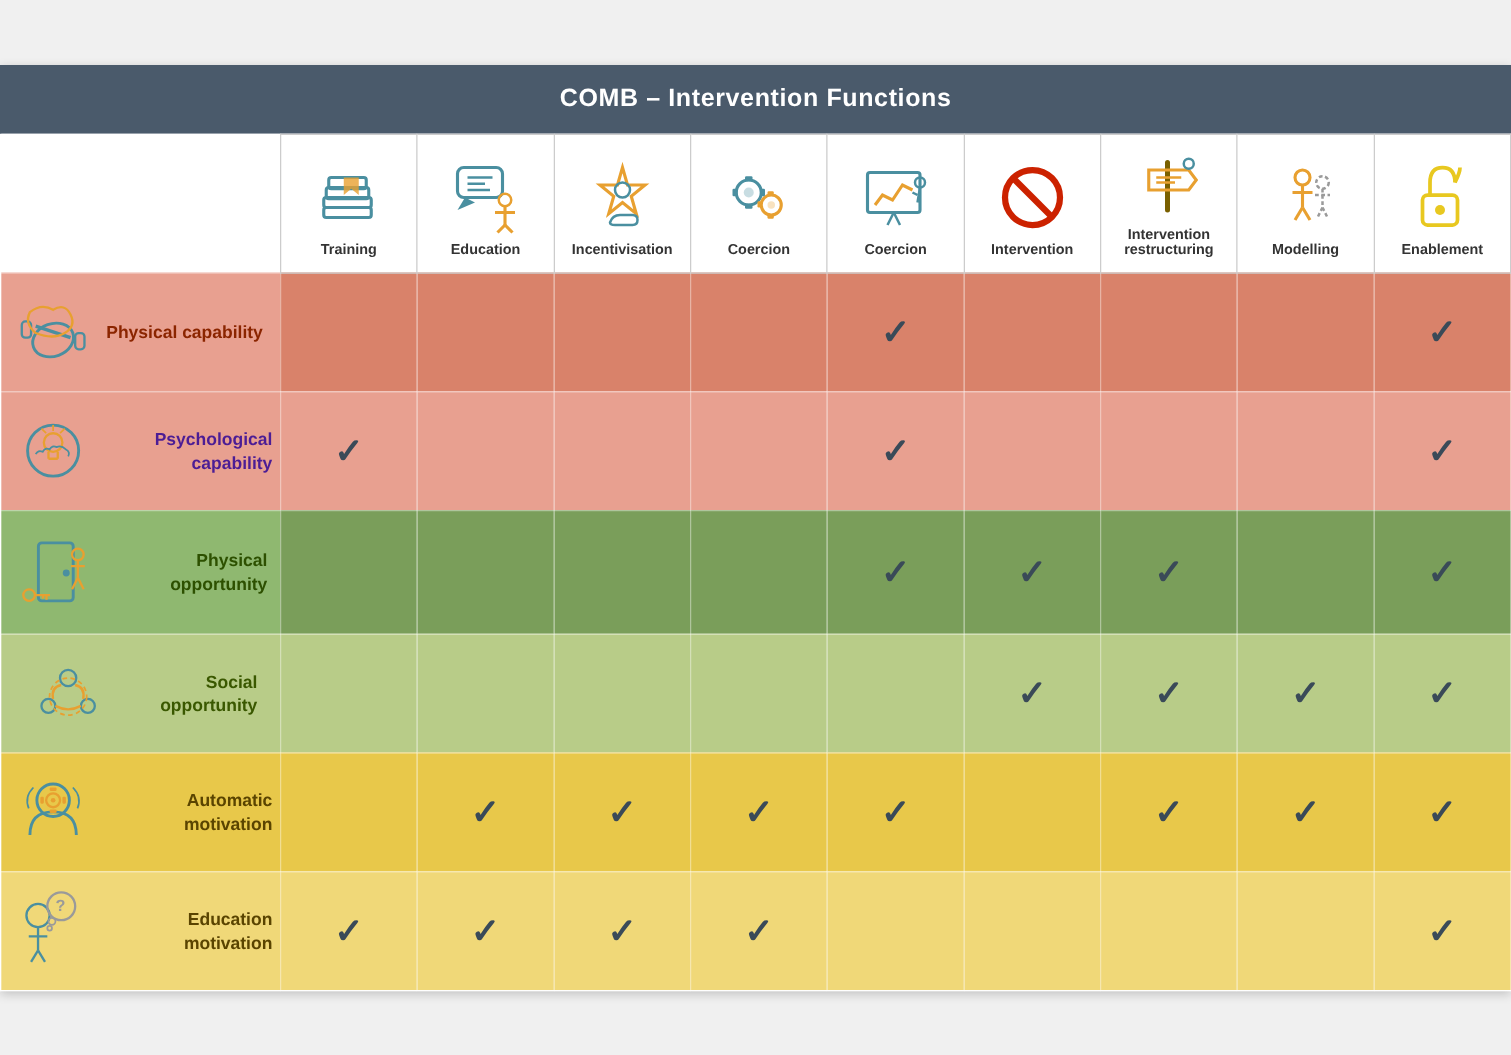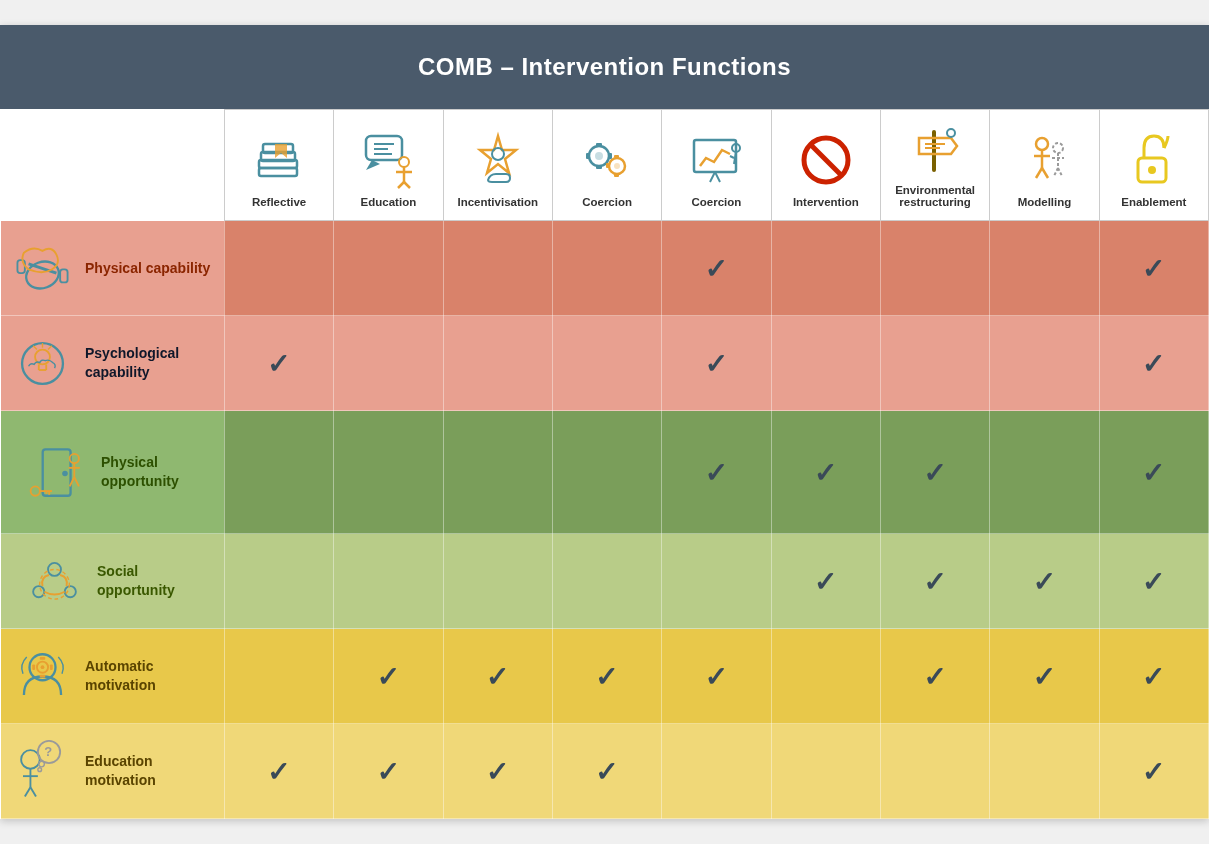--- a/index.html
+++ b/index.html
@@ -13,22 +13,22 @@
     }
     .container {
       width: 1209px;
       background: white;
       box-shadow: 0 2px 8px rgba(0,0,0,0.2);
     }
     .title-bar {
       background: #4a5a6b;
       color: white;
       text-align: center;
-      padding: 28px;
-      font-size: 24px;
+      padding: 16px;
+      font-size: 20px;
       font-weight: bold;
       letter-spacing: 0.5px;
     }
     .table-wrapper {
       width: 100%;
     }
     table {
       width: 100%;
       border-collapse: collapse;
     }
@@ -43,21 +43,21 @@
       color: #333;
       border: 1px solid #ccc;
     }
     .header-row th:first-child {
       border: none;
       background: white;
     }
     
     td {
       border: 1px solid rgba(255,255,255,0.5);
-      text-align: left;
+      text-align: right;
       vertical-align: middle;
       font-size: 24px;
       color: #4a5a6b;
     }
     .header-icon-svg {
       width: 60px;
       height: 60px;
       display: block;
       margin: 0 auto 6px;
     }
@@ -90,21 +90,21 @@
               <svg viewBox="0 0 60 60" xmlns="http://www.w3.org/2000/svg" width="60" height="60">
 
                 <rect x="10" y="30" width="38" height="8" rx="2" fill="none" stroke="#4a8fa0" stroke-width="2.5"></rect>
                 <rect x="12" y="22" width="34" height="9" rx="2" fill="none" stroke="#4a8fa0" stroke-width="2.5"></rect>
                 <rect x="14" y="14" width="30" height="9" rx="2" fill="none" stroke="#4a8fa0" stroke-width="2.5"></rect>
                 <rect x="10" y="38" width="38" height="8" rx="2" fill="none" stroke="#4a8fa0" stroke-width="2.5"></rect>
 
                 <polygon points="38,14 38,28 32,23 26,28 26,14" fill="#e8a030" opacity="0.8"></polygon>
               </svg>
             </span>
-            <span>Reflective</span>
+            <span>Training</span>
           </th>
 
           <th class="data-col">
             <span class="header-icon-svg">
               <svg viewBox="0 0 60 60" xmlns="http://www.w3.org/2000/svg" width="60" height="60">
 
                 <rect x="8" y="6" width="36" height="24" rx="5" fill="none" stroke="#4a8fa0" stroke-width="2.5"></rect>
                 <line x1="16" y1="14" x2="36" y2="14" stroke="#4a8fa0" stroke-width="2"></line>
                 <line x1="16" y1="19" x2="30" y2="19" stroke="#4a8fa0" stroke-width="2"></line>
                 <line x1="16" y1="24" x2="34" y2="24" stroke="#4a8fa0" stroke-width="2"></line>
@@ -186,21 +186,21 @@
             <span class="header-icon-svg">
               <svg viewBox="0 0 60 60" xmlns="http://www.w3.org/2000/svg" width="60" height="60">
 
                 <rect x="27" y="12" width="4" height="42" rx="2" fill="#7a6000"></rect>
                 <polygon points="14,20 46,20 52,28 46,36 14,36" fill="none" stroke="#e8a030" stroke-width="2.5"></polygon>
                 <line x1="20" y1="26" x2="40" y2="26" stroke="#e8a030" stroke-width="2"></line>
                 <line x1="20" y1="30" x2="35" y2="30" stroke="#e8a030" stroke-width="2"></line>
                 <circle cx="46" cy="15" r="4" fill="none" stroke="#4a8fa0" stroke-width="2"></circle>
               </svg>
             </span>
-            <span>Environmental restructuring</span>
+            <span>Intervention restructuring</span>
           </th>
 
           <th class="data-col">
             <span class="header-icon-svg">
               <svg viewBox="0 0 60 60" xmlns="http://www.w3.org/2000/svg" width="60" height="60">
 
                 <circle cx="28" cy="14" r="6" fill="none" stroke="#e8a030" stroke-width="2.5"></circle>
                 <line x1="28" y1="20" x2="28" y2="38" stroke="#e8a030" stroke-width="2.5"></line>
                 <line x1="20" y1="26" x2="36" y2="26" stroke="#e8a030" stroke-width="2.5"></line>
                 <line x1="28" y1="38" x2="22" y2="48" stroke="#e8a030" stroke-width="2.5"></line>
@@ -272,35 +272,35 @@
     <line x1="39" y1="36" x2="39" y2="42" stroke="#e8a030" stroke-width="2"></line>
     <line x1="31" y1="42" x2="39" y2="42" stroke="#e8a030" stroke-width="2"></line>
 
     <path d="M20,38 Q22,34 26,36 Q28,32 32,34 Q34,30 38,32 Q42,30 46,34 Q50,36 48,40" fill="none" stroke="#4a8fa0" stroke-width="1.5"></path>
 
     <line x1="35" y1="18" x2="35" y2="13" stroke="#e8a030" stroke-width="1.5"></line>
     <line x1="41" y1="20" x2="45" y2="16" stroke="#e8a030" stroke-width="1.5"></line>
     <line x1="29" y1="20" x2="25" y2="16" stroke="#e8a030" stroke-width="1.5"></line>
   </svg>
                 </span>
-                <span style="font-weight: bold; font-size: 14px; color: #0f172a; line-height: 1.35;">Psychological capability</span>
+                <span style="font-weight: bold; font-size: 14px; color: #4c1d95; line-height: 1.35;">Psychological capability</span>
               </div>
             </td>
             <td style="background: rgb(232, 160, 144); border: 1px solid rgba(255, 255, 255, 0.4); text-align: center; vertical-align: middle; min-height: 90px; height: 95px;"><span style="font-size: 28px; font-weight: bold; color: rgb(58, 74, 88);">✓</span></td>
             <td style="background: rgb(232, 160, 144); border: 1px solid rgba(255, 255, 255, 0.4); text-align: center; vertical-align: middle; min-height: 90px; height: 95px;"></td>
             <td style="background: rgb(232, 160, 144); border: 1px solid rgba(255, 255, 255, 0.4); text-align: center; vertical-align: middle; min-height: 90px; height: 95px;"></td>
             <td style="background: rgb(232, 160, 144); border: 1px solid rgba(255, 255, 255, 0.4); text-align: center; vertical-align: middle; min-height: 90px; height: 95px;"></td>
             <td style="background: rgb(232, 160, 144); border: 1px solid rgba(255, 255, 255, 0.4); text-align: center; vertical-align: middle; min-height: 90px; height: 95px;"><span style="font-size: 28px; font-weight: bold; color: rgb(58, 74, 88);">✓</span></td>
             <td style="background: rgb(232, 160, 144); border: 1px solid rgba(255, 255, 255, 0.4); text-align: center; vertical-align: middle; min-height: 90px; height: 95px;"></td>
             <td style="background: rgb(232, 160, 144); border: 1px solid rgba(255, 255, 255, 0.4); text-align: center; vertical-align: middle; min-height: 90px; height: 95px;"></td>
             <td style="background: rgb(232, 160, 144); border: 1px solid rgba(255, 255, 255, 0.4); text-align: center; vertical-align: middle; min-height: 90px; height: 95px;"></td>
             <td style="background: rgb(232, 160, 144); border: 1px solid rgba(255, 255, 255, 0.4); text-align: center; vertical-align: middle; min-height: 90px; height: 95px;"><span style="font-size: 28px; font-weight: bold; color: rgb(58, 74, 88);">✓</span></td>
           </tr>
           <tr>
-            <td style="background: rgb(143, 184, 112); border: 1px solid rgba(255, 255, 255, 0.4); padding: 16px;">
+            <td style="background: rgb(143, 184, 112); border: 1px solid rgba(255, 255, 255, 0.4); padding: 4px;">
               <div style="display: flex; align-items: center; padding: 8px 6px; gap: 8px; min-height: 90px;">
                 <span style="min-width: 70px; display: flex; justify-content: center;">
                   <svg viewBox="0 0 70 70" xmlns="http://www.w3.org/2000/svg" width="65" height="65">
 
     <rect x="18" y="10" width="30" height="50" rx="3" fill="none" stroke="#4a8fa0" stroke-width="2.5"></rect>
     <circle cx="42" cy="36" r="3" fill="#4a8fa0"></circle>
 
     <circle cx="52" cy="20" r="5" fill="none" stroke="#e8a030" stroke-width="2"></circle>
     <line x1="52" y1="25" x2="52" y2="40" stroke="#e8a030" stroke-width="2"></line>
     <line x1="46" y1="30" x2="58" y2="30" stroke="#e8a030" stroke-width="2"></line>

